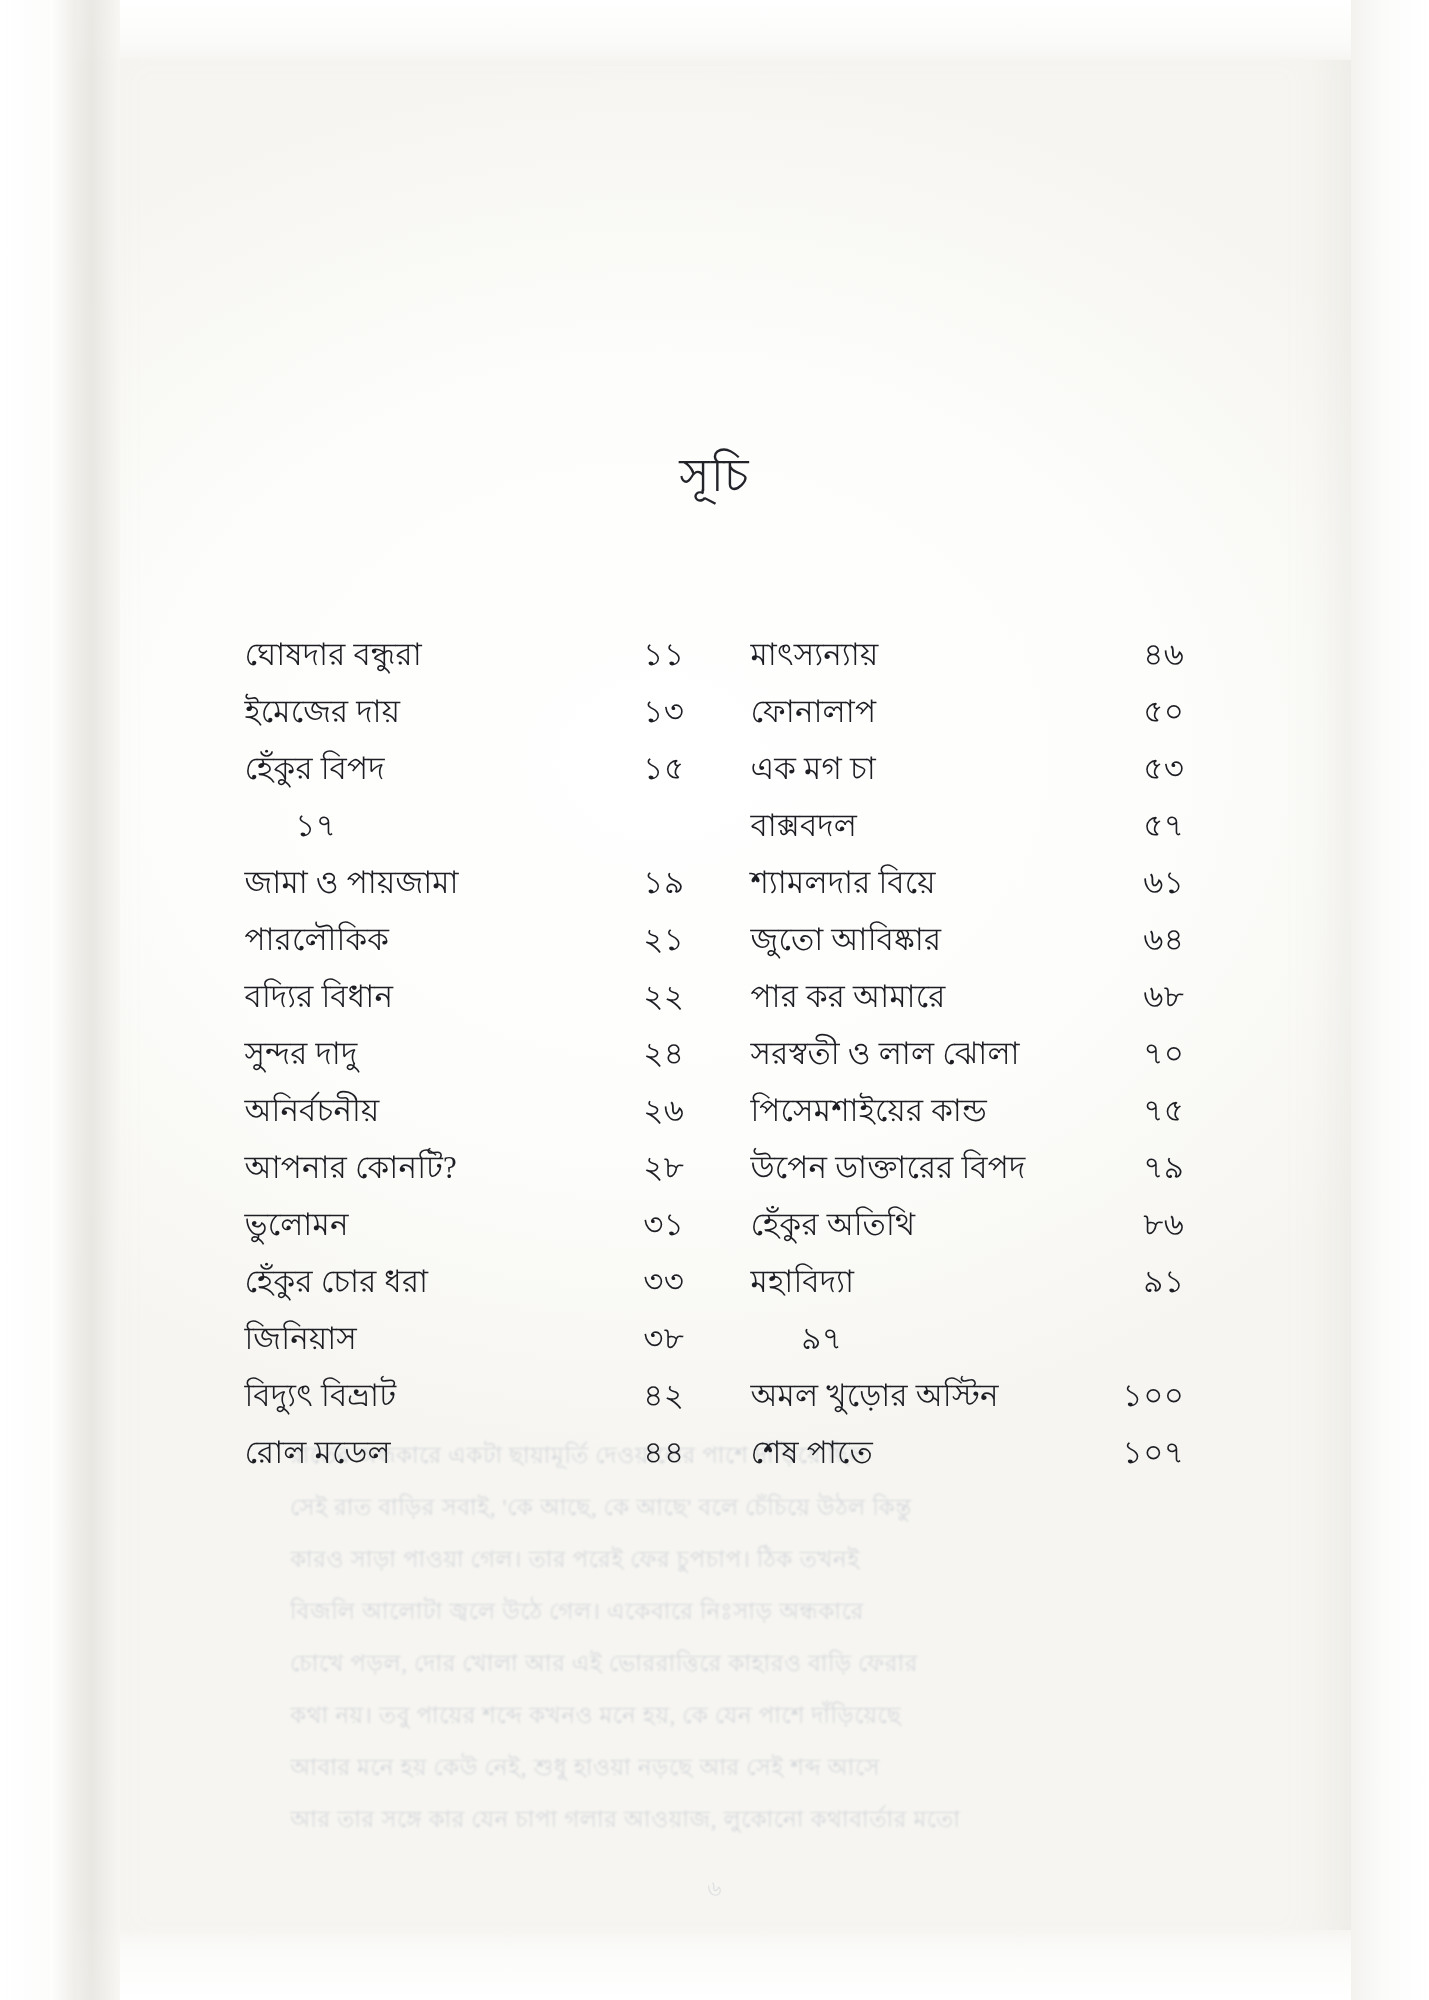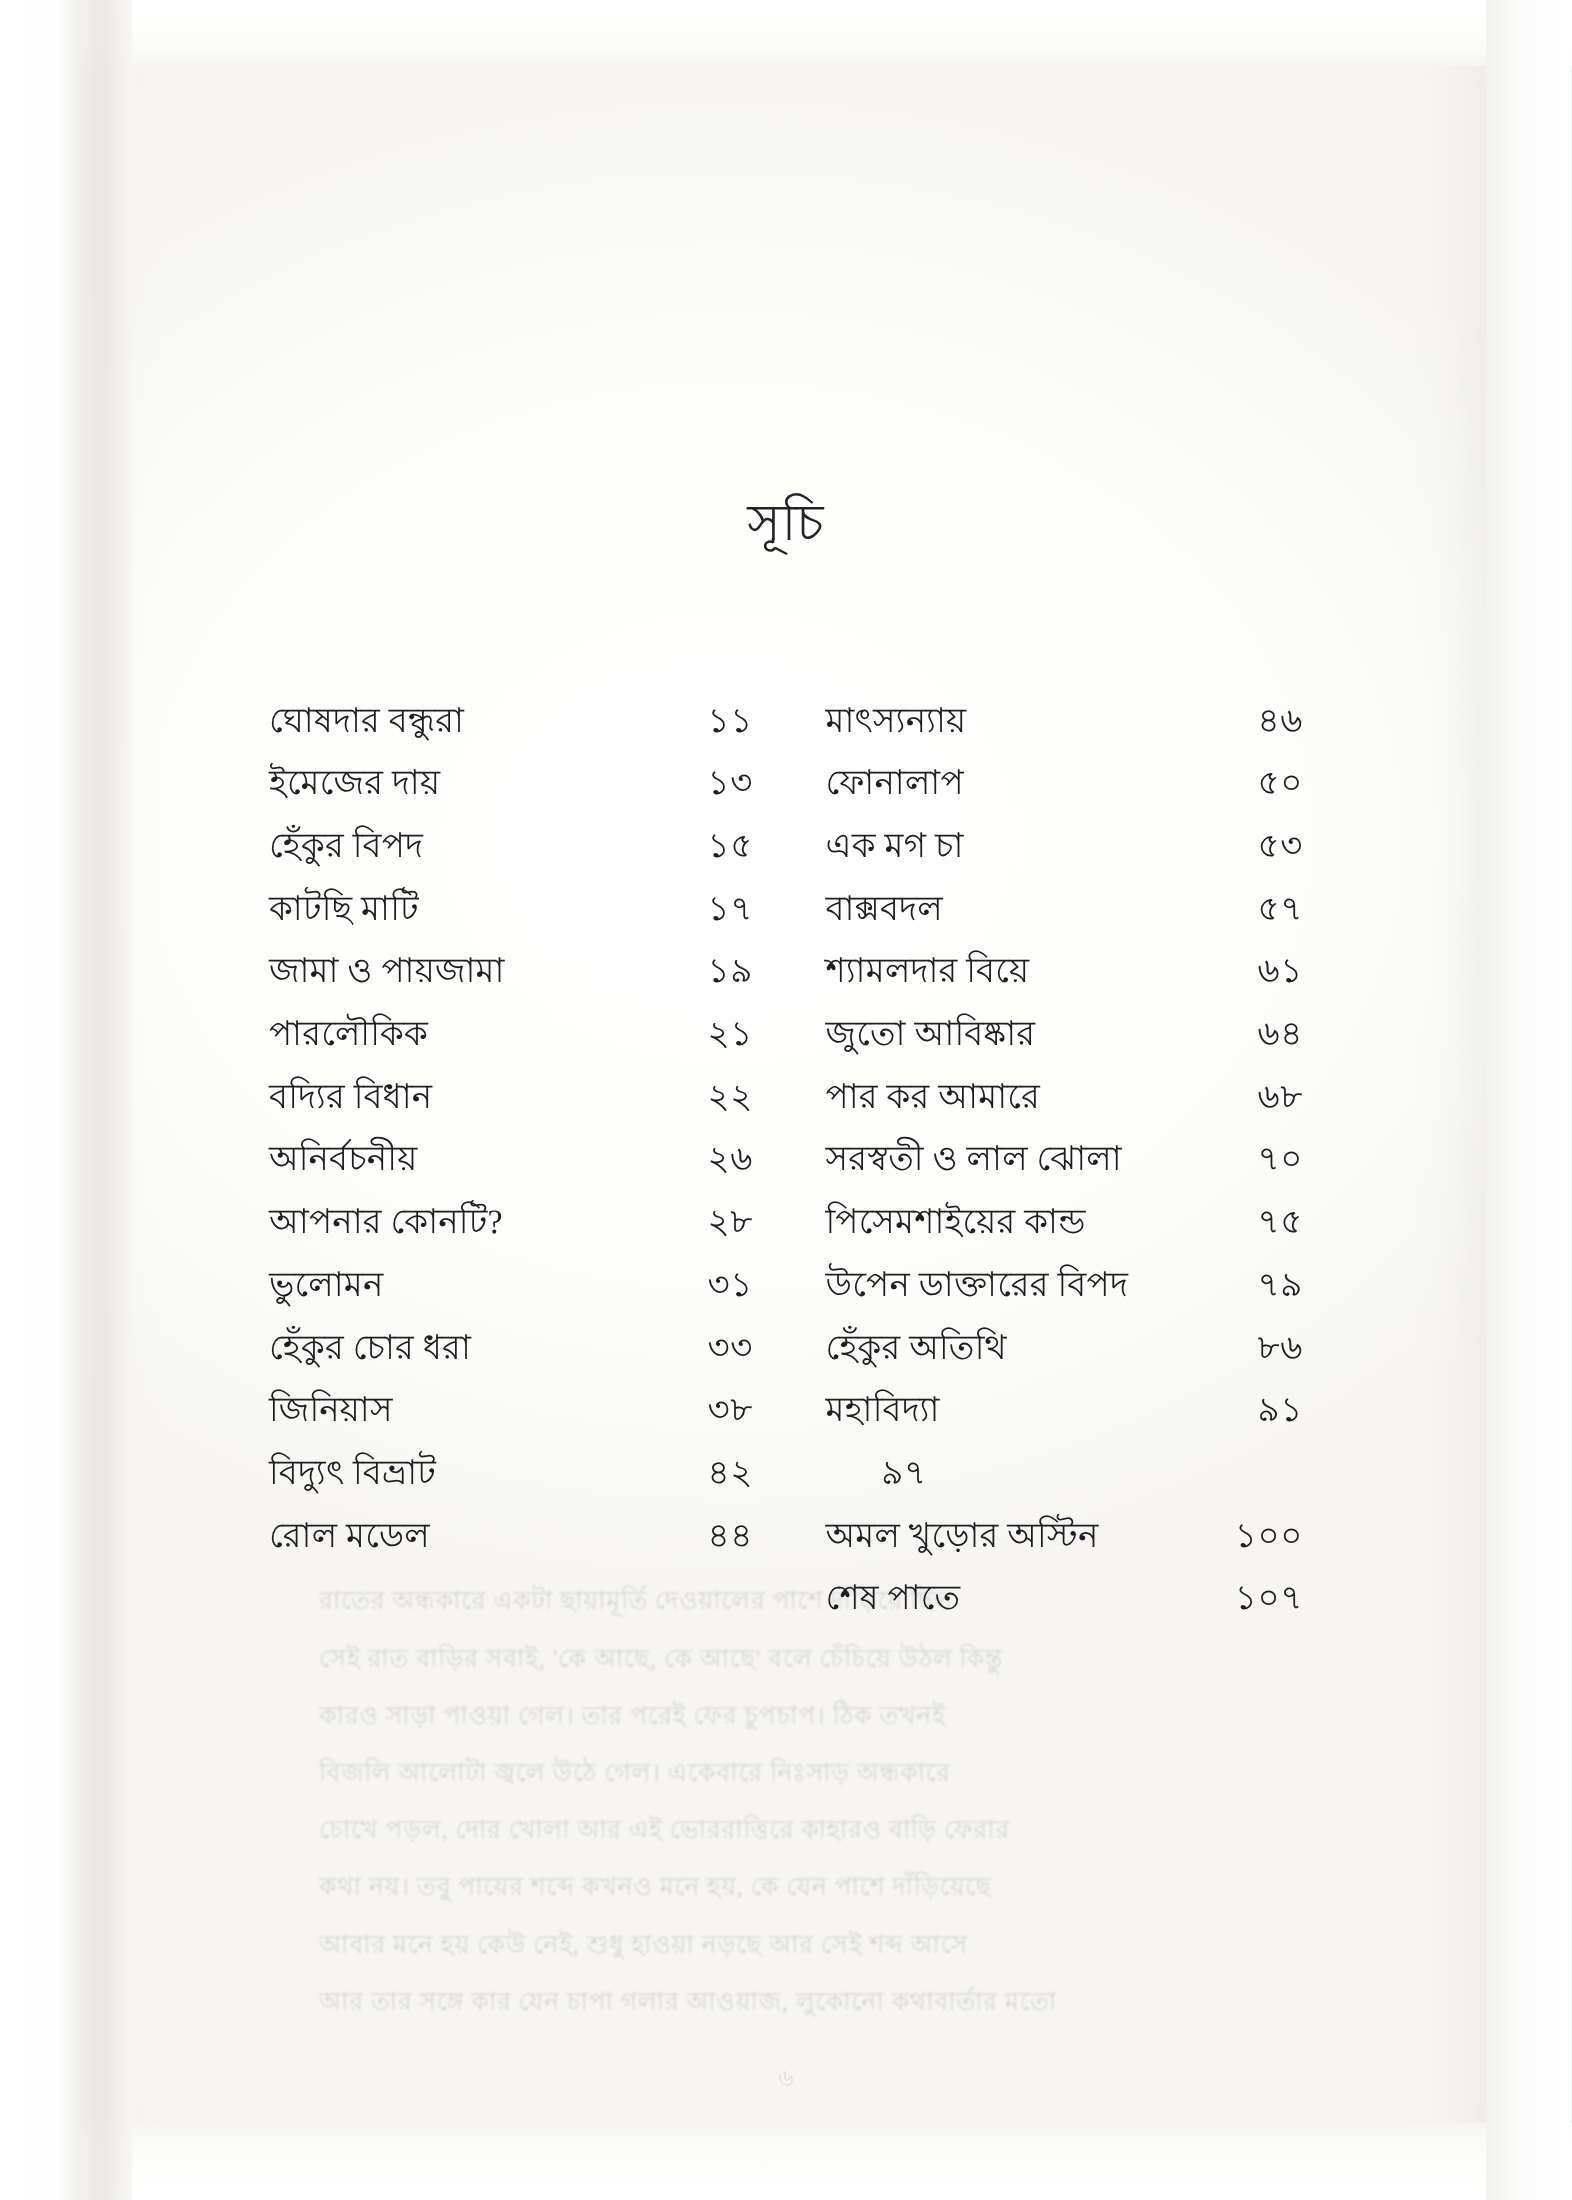--- a/index.html
+++ b/index.html
@@ -178,36 +178,39 @@
       </div>
       <div class="row">
         <span class="label">ইমেজের দায়</span>
         <span class="page">১৩</span>
       </div>
       <div class="row">
         <span class="label">হেঁকুর বিপদ</span>
         <span class="page">১৫</span>
       </div>
       <div class="row">
-        <span class="label">কাটছি মাটি</span>
         <span class="page">১৭</span>
       </div>
       <div class="row">
         <span class="label">জামা ও পায়জামা</span>
         <span class="page">১৯</span>
       </div>
       <div class="row">
         <span class="label">পারলৌকিক</span>
         <span class="page">২১</span>
       </div>
       <div class="row">
         <span class="label">বদ্যির বিধান</span>
         <span class="page">২২</span>
       </div>
       <div class="row">
+        <span class="label">সুন্দর দাদু</span>
+        <span class="page">২৪</span>
+      </div>
+      <div class="row">
         <span class="label">অনির্বচনীয়</span>
         <span class="page">২৬</span>
       </div>
       <div class="row">
         <span class="label">আপনার কোনটি?</span>
         <span class="page">২৮</span>
       </div>
       <div class="row">
         <span class="label">ভুলোমন</span>
         <span class="page">৩১</span>

